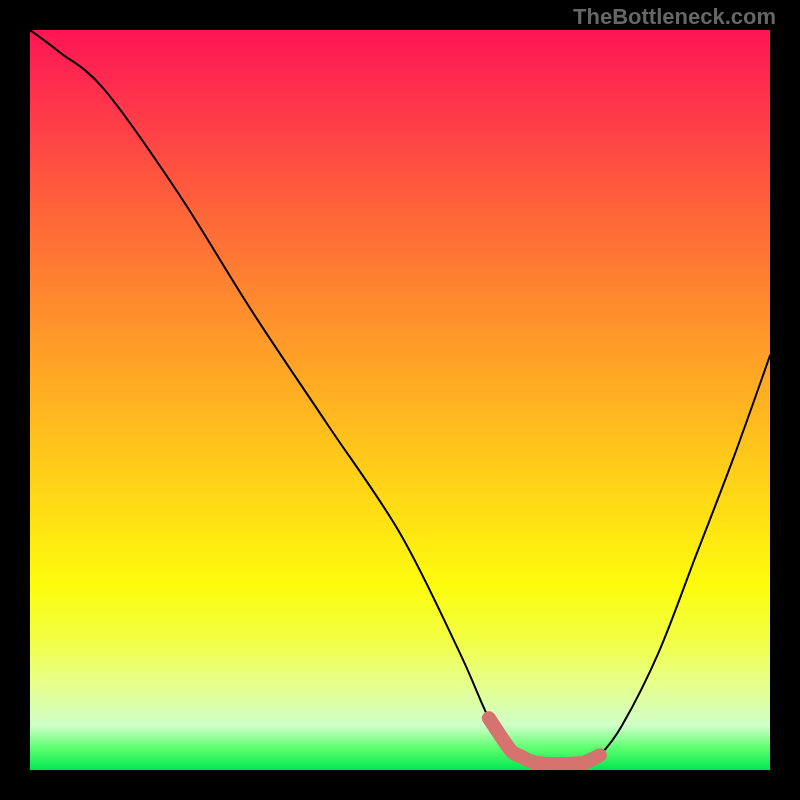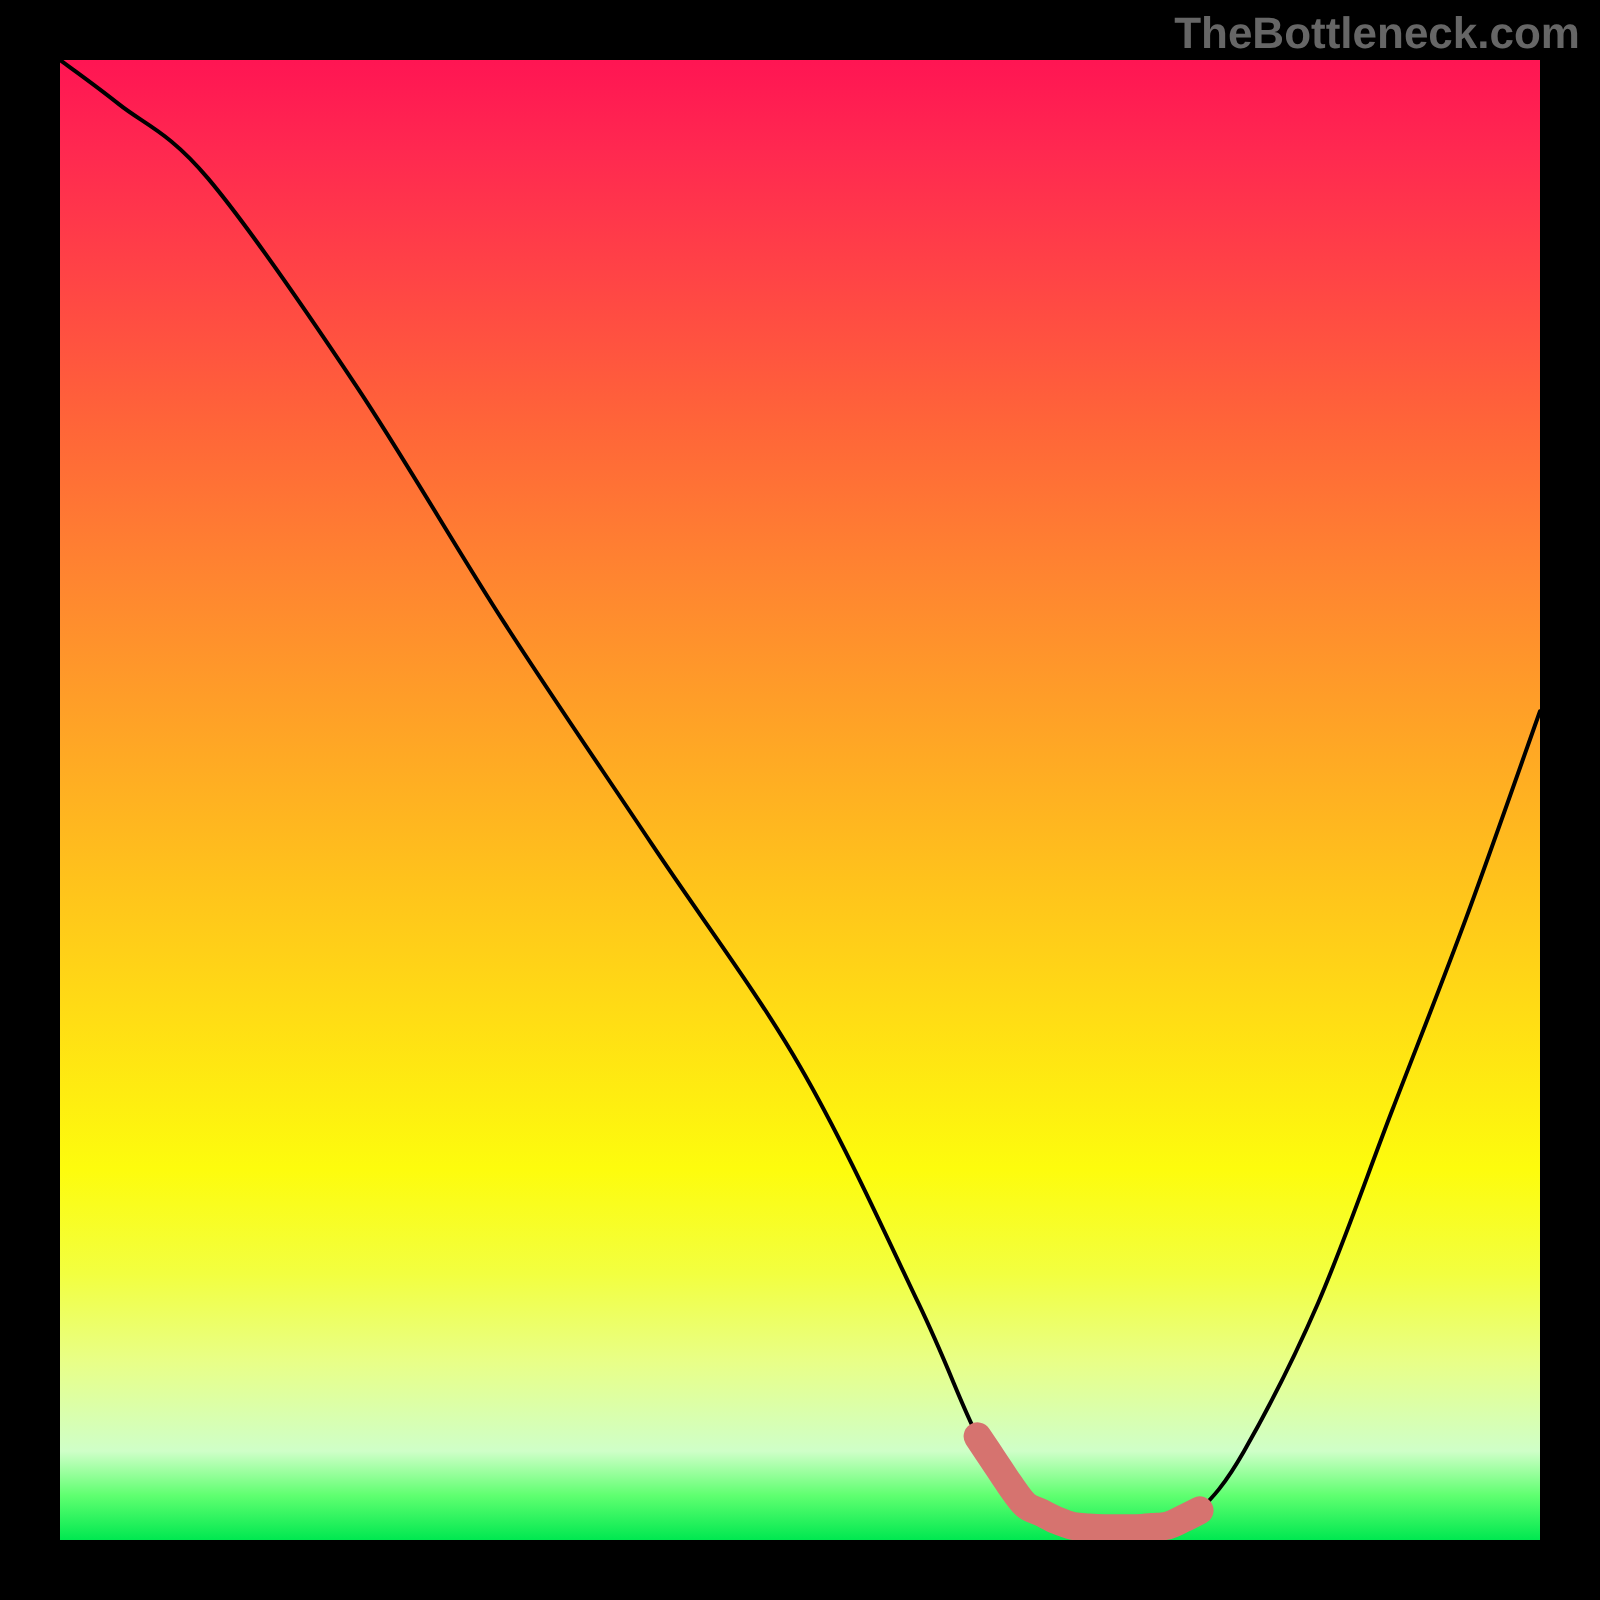--- a/index.html
+++ b/index.html
@@ -6,21 +6,21 @@
   html, body { width: 800px; height: 800px; overflow: hidden; background: #000; }
   .chart-container {
     position: relative;
     width: 800px;
     height: 800px;
     background: #000;
   }
   .watermark {
     position: absolute;
     top: 4px;
-    right: 10px;
+    right: 24px;
     font-family: Arial, Helvetica, sans-serif;
     font-size: 22px;
     font-weight: bold;
     color: #666;
     z-index: 10;
   }
   .plot-area {
     position: absolute;
     left: 30px;
     top: 30px;

